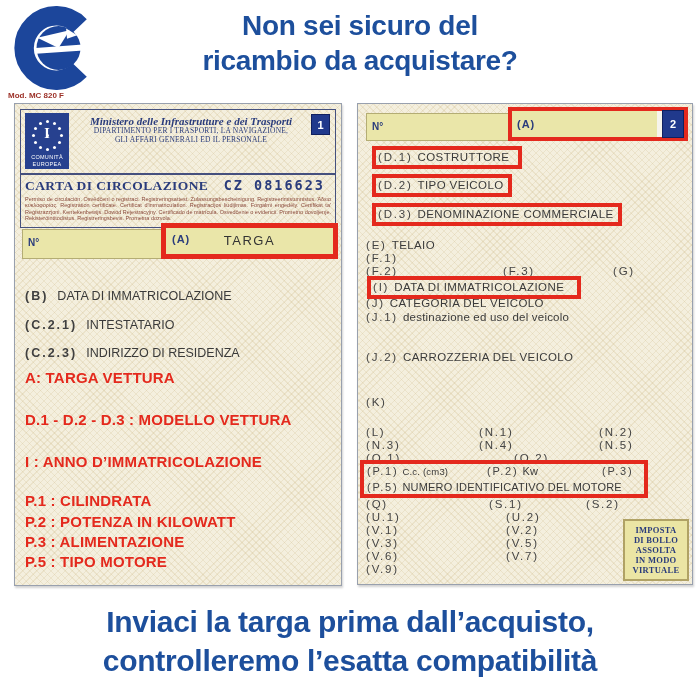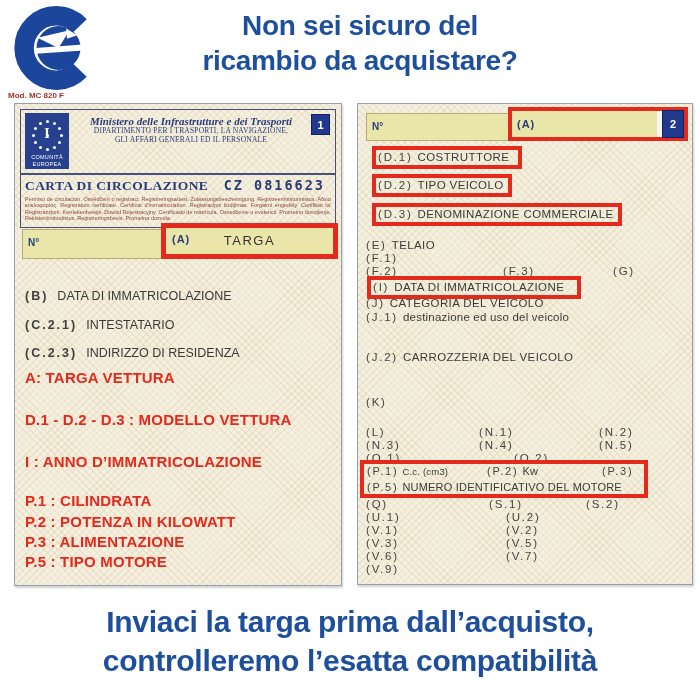--- a/index.html
+++ b/index.html
@@ -282,20 +282,27 @@
         <div class="pline" style="top: 1px;">
           <span class="cell" style="left: 0px;"><span class="code">(P.1)</span><span class="plabel small">C.c. (cm3)</span></span>
           <span class="cell" style="left: 120px;"><span class="code">(P.2)</span><span class="plabel">Kw</span></span>
           <span class="cell" style="left: 235px;"><span class="code">(P.3)</span></span>
         </div>
         <div class="pline" style="top: 17px;">
           <span class="cell" style="left: 0px;"><span class="code">(P.5)</span><span class="plabel">NUMERO IDENTIFICATIVO DEL MOTORE</span></span>
         </div>
       </div>
 
+    <div class="stamp" id="stamp">
+        <div>IMPOSTA</div>
+        <div>DI BOLLO</div>
+        <div>ASSOLTA</div>
+        <div>IN MODO</div>
+        <div>VIRTUALE</div>
+      </div>
   </div>
 
   <div class="footer">
     <div>Inviaci la targa prima dall’acquisto,</div>
     <div>controlleremo l’esatta compatibilità</div>
   </div>
 
 </div>
 
 </body></html>

